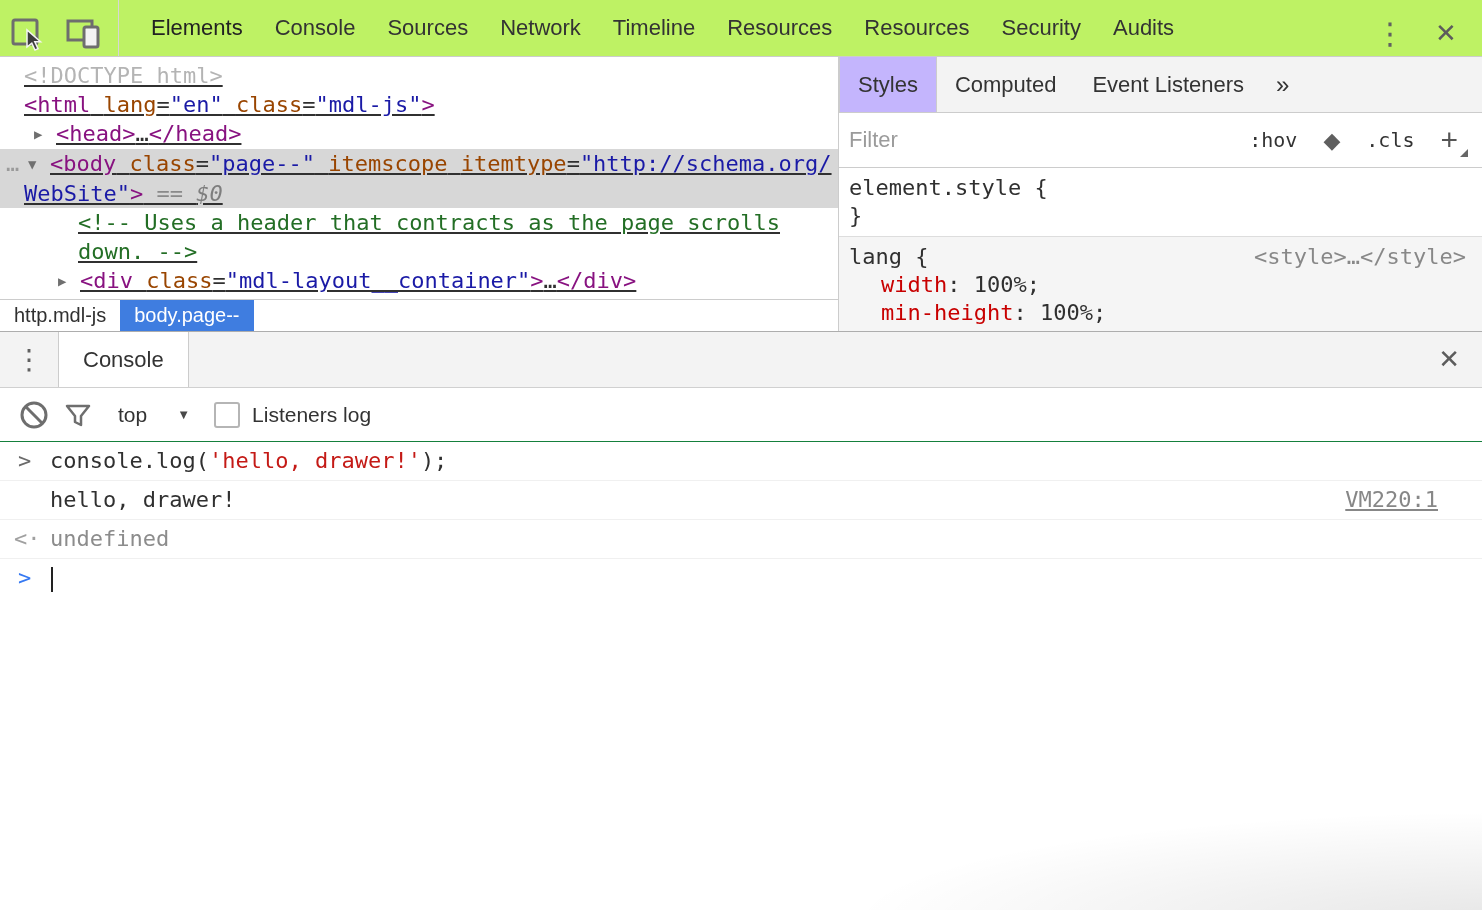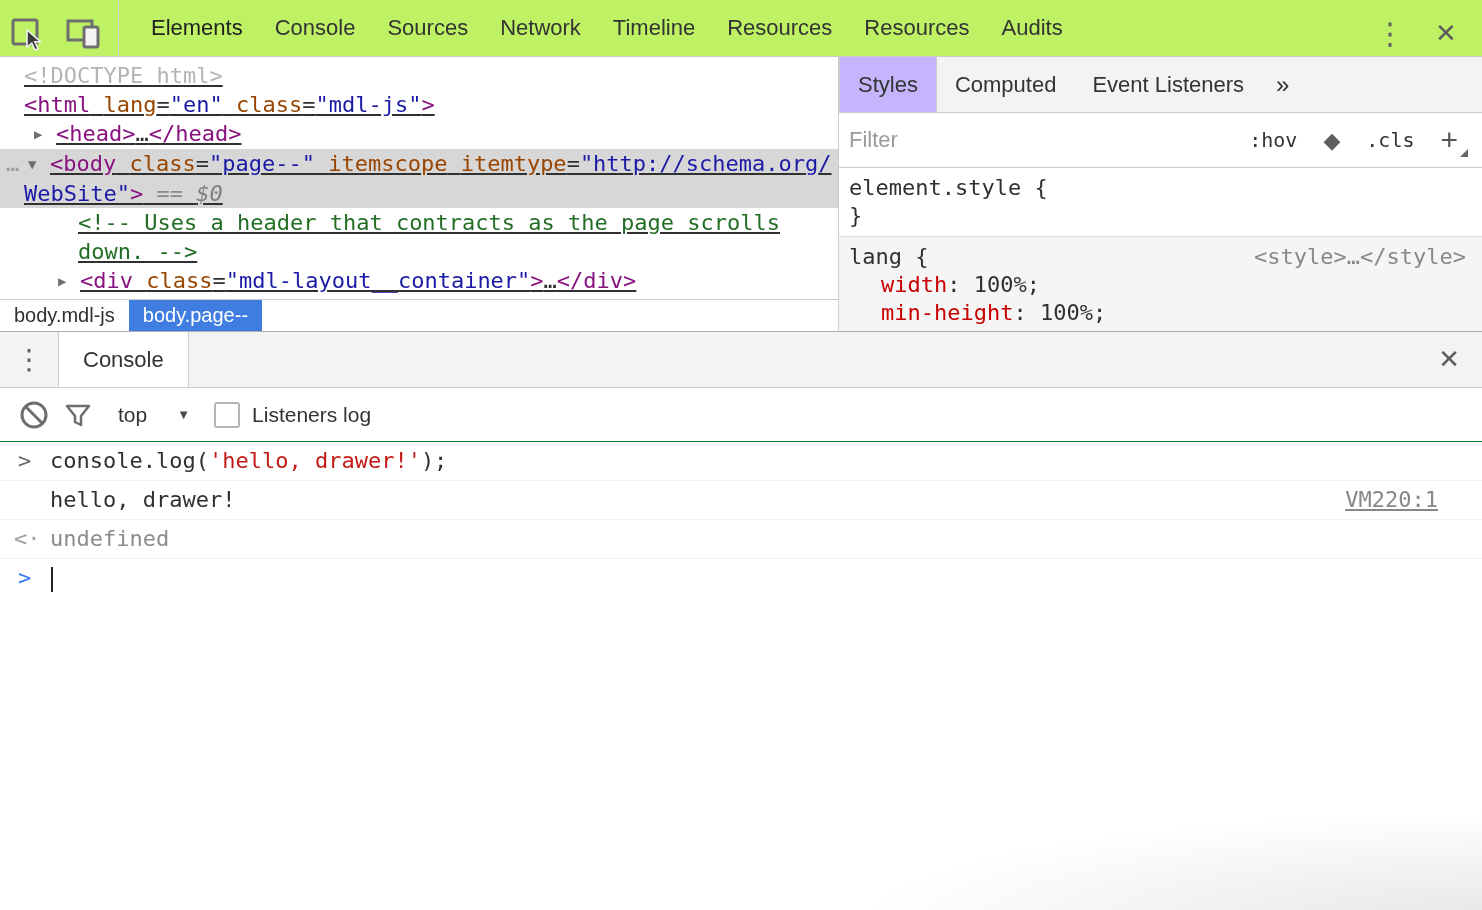--- a/index.html
+++ b/index.html
@@ -137,36 +137,37 @@
     </div>
     <div class="tb-sep"></div>
     <nav class="main-tabs">
         <div class="main-tab selected">Elements</div>
         <div class="main-tab">Console</div>
         <div class="main-tab">Sources</div>
         <div class="main-tab">Network</div>
         <div class="main-tab">Timeline</div>
         <div class="main-tab">Resources</div>
         <div class="main-tab">Resources</div>
+        <div class="main-tab">Security</div>
         <div class="main-tab">Audits</div>
       </nav>
     <div class="tb-right">
       <div class="tb-btn kebab">
         <span>⋮</span>
       </div>
       <div class="tb-btn closex">
         <span>✕</span>
       </div>
     </div>
   </header>
 
   <div class="main-area">
     <section class="dom-tree"><div class="dom-line" style="padding-left: 24px;"><span class="tk-gray">&lt;!DOCTYPE html&gt;</span></div><div class="dom-line" style="padding-left: 24px;"><span class="tk-tag">&lt;html</span><span class="tk-plain"> </span><span class="tk-attr">lang</span><span class="tk-plain">=</span><span class="tk-val">"en"</span><span class="tk-plain"> </span><span class="tk-attr">class</span><span class="tk-plain">=</span><span class="tk-val">"mdl-js"</span><span class="tk-tag">&gt;</span></div><div class="dom-line" style="padding-left: 34px;"><span class="arrow">▶</span><span class="tk-tag">&lt;head&gt;</span><span class="tk-plain">…</span><span class="tk-tag">&lt;/head&gt;</span></div><div class="dom-line selected" style="padding-left: 28px;"><span class="gutter-ellipsis">…</span><span class="arrow">▼</span><span class="tk-tag">&lt;body</span><span class="tk-plain"> </span><span class="tk-attr">class</span><span class="tk-plain">=</span><span class="tk-val">"page--"</span><span class="tk-plain"> </span><span class="tk-attr">itemscope</span><span class="tk-plain"> </span><span class="tk-attr">itemtype</span><span class="tk-plain">=</span><span class="tk-val">"http://schema.org/</span></div><div class="dom-line selected" style="padding-left: 24px;"><span class="tk-val">WebSite"</span><span class="tk-tag">&gt;</span><span class="tk-eq"> == </span><span class="tk-dollar">$0</span></div><div class="dom-line" style="padding-left: 78px;"><span class="tk-comment">&lt;!-- Uses a header that contracts as the page scrolls</span></div><div class="dom-line" style="padding-left: 78px;"><span class="tk-comment">down. --&gt;</span></div><div class="dom-line" style="padding-left: 58px;"><span class="arrow">▶</span><span class="tk-tag">&lt;div</span><span class="tk-plain"> </span><span class="tk-attr">class</span><span class="tk-plain">=</span><span class="tk-val">"mdl-layout__container"</span><span class="tk-tag">&gt;</span><span class="tk-plain">…</span><span class="tk-tag">&lt;/div&gt;</span></div></section>
     <nav class="crumbs">
-        <div class="crumb">body.mdl-js</div>
+        <div class="crumb">http.mdl-js</div>
         <div class="crumb selected">body.page--</div>
       </nav>
 
     <aside class="styles-panel">
       <div class="side-tabs">
           <div class="side-tab selected">Styles</div>
           <div class="side-tab">Computed</div>
           <div class="side-tab">Event Listeners</div>
           <div class="side-overflow">»</div>
         </div>

